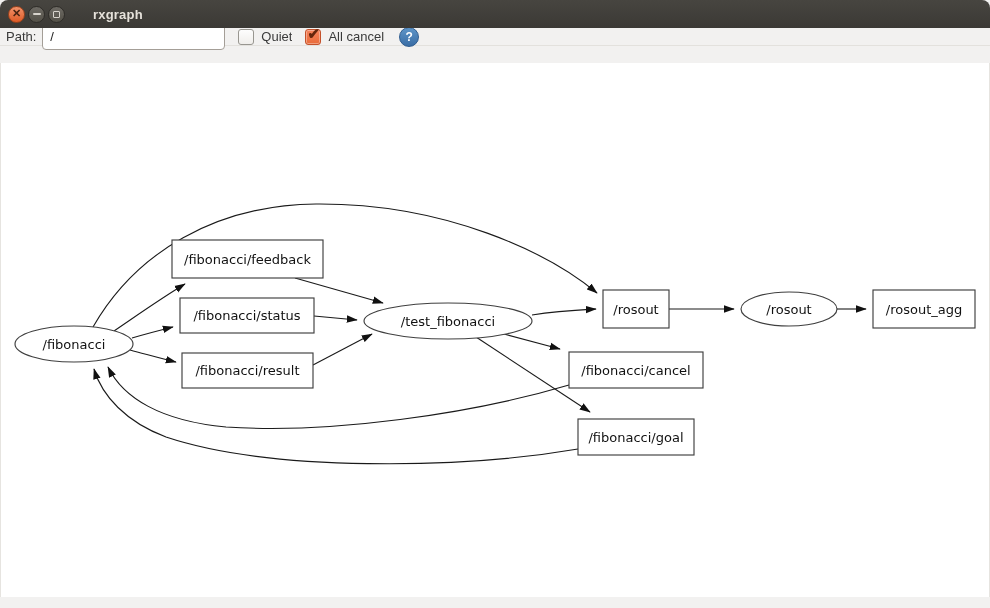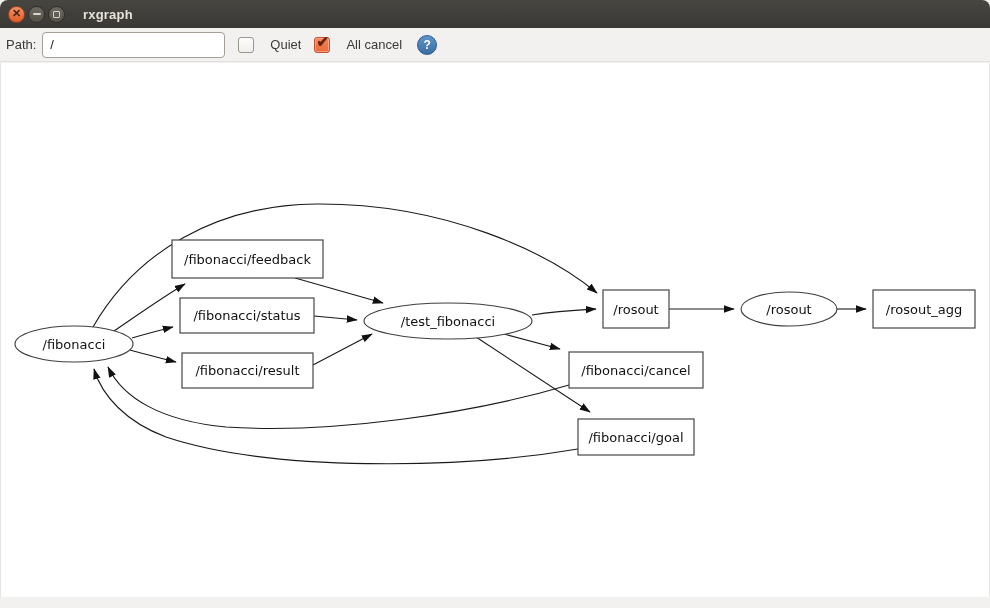--- a/index.html
+++ b/index.html
@@ -21,26 +21,26 @@
     display: flex; align-items: center; justify-content: center;
     border: 1px solid #2e2c28; cursor: default;
   }
   .winbtn.close { background: linear-gradient(#f2926a, #df5b27); border-color: #9e431c; }
   .winbtn.close span { color:#4a2412; font-size: 11px; font-weight: bold; line-height: 1; margin-top:-1px;}
   .winbtn.minmax { background: linear-gradient(#6d6a64, #545148); }
   .minbar { width: 8px; height: 2px; background: #d8d4cd; border-radius:1px; }
   .maxsq { width: 7px; height: 7px; border: 1.5px solid #d8d4cd; border-radius:1px; }
   .title-text {
     color: #e6e2db; font-weight: bold; font-size: 13px;
-    margin-left: 18px; letter-spacing: 0.2px;
+    margin-left: 28px; letter-spacing: 0.2px;
   }
 
   
   .toolbar {
-    height: 34px; background: #f2f1f0; display: flex; align-items: center;
+    height: 18px; background: #f2f1f0; display: flex; align-items: center;
     padding-left: 6px; border-bottom: 1px solid #e3e1dd;
   }
   .path-label { font-size: 13px; color: #3a3a3a; margin-right: 6px; }
   .combo {
     width: 183px; height: 26px; border: 1px solid #a49e97; border-radius: 4px;
     background: #ffffff; display: flex; overflow: hidden;
   }
   .combo-input {
     flex: 1; border: none; outline: none; font-size: 13px; padding: 0 7px;
     font-family: "Liberation Sans", sans-serif; color: #222; background: transparent;
@@ -51,21 +51,21 @@
     background: linear-gradient(#fdfdfd, #f0eeeb); position: relative; cursor: default;
   }
   .checkbox.checked {
     background: linear-gradient(#f5835c, #e96b3a); border-color: #c4512b;
     box-shadow: inset 0 0 0 1px rgba(255,255,255,0.35);
   }
   .checkbox.checked .tick {
     position: absolute; top: -5px; left: 1px; color: #64250c;
     font-size: 15px; font-weight: bold;
   }
-  .check-label { font-size: 13px; color: #3a3a3a; margin-left: 16px; max-width: 58px;
+  .check-label { font-size: 13px; color: #3a3a3a; margin-left: 7px; max-width: 58px;
     white-space: nowrap; overflow: hidden; }
   .help-btn {
     width: 20px; height: 20px; border-radius: 50%; margin-left: 15px;
     background: linear-gradient(#5e95c8, #3a6da5); border: 1px solid #2f5d90;
     color: #fff; font-size: 12px; font-weight: bold;
     display: flex; align-items: center; justify-content: center; cursor: default;
   }
 
   
   .canvas {

